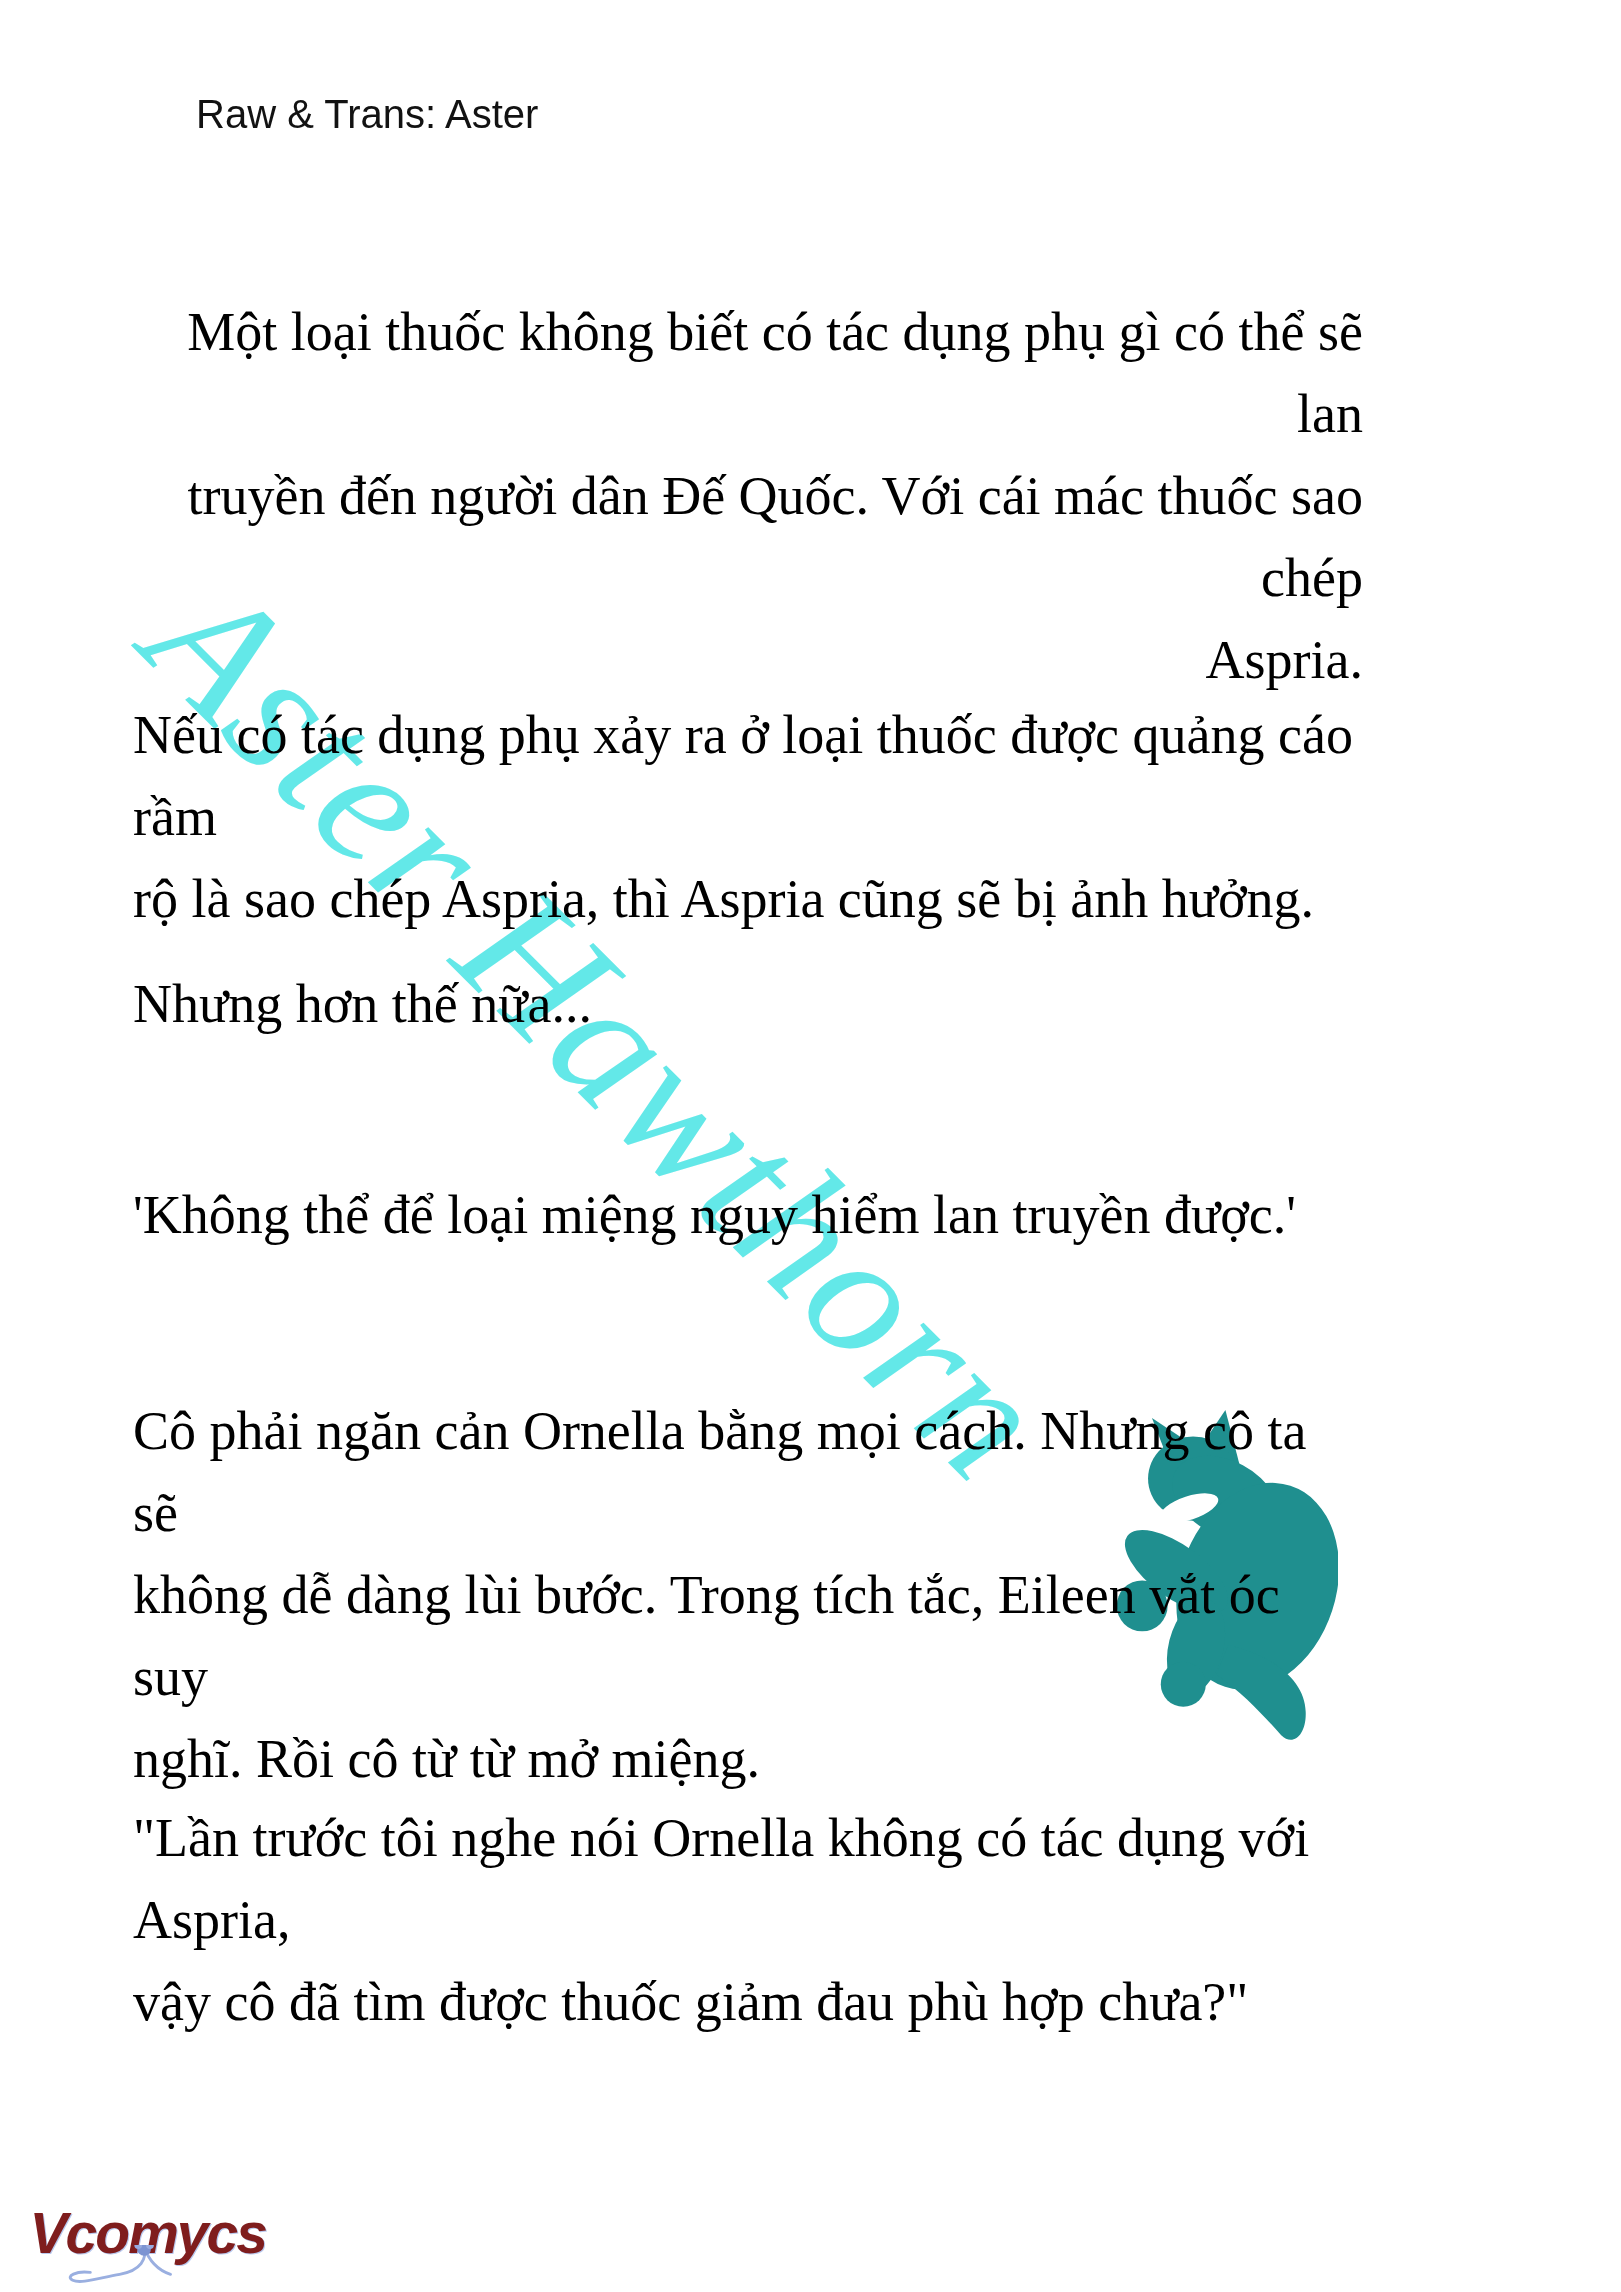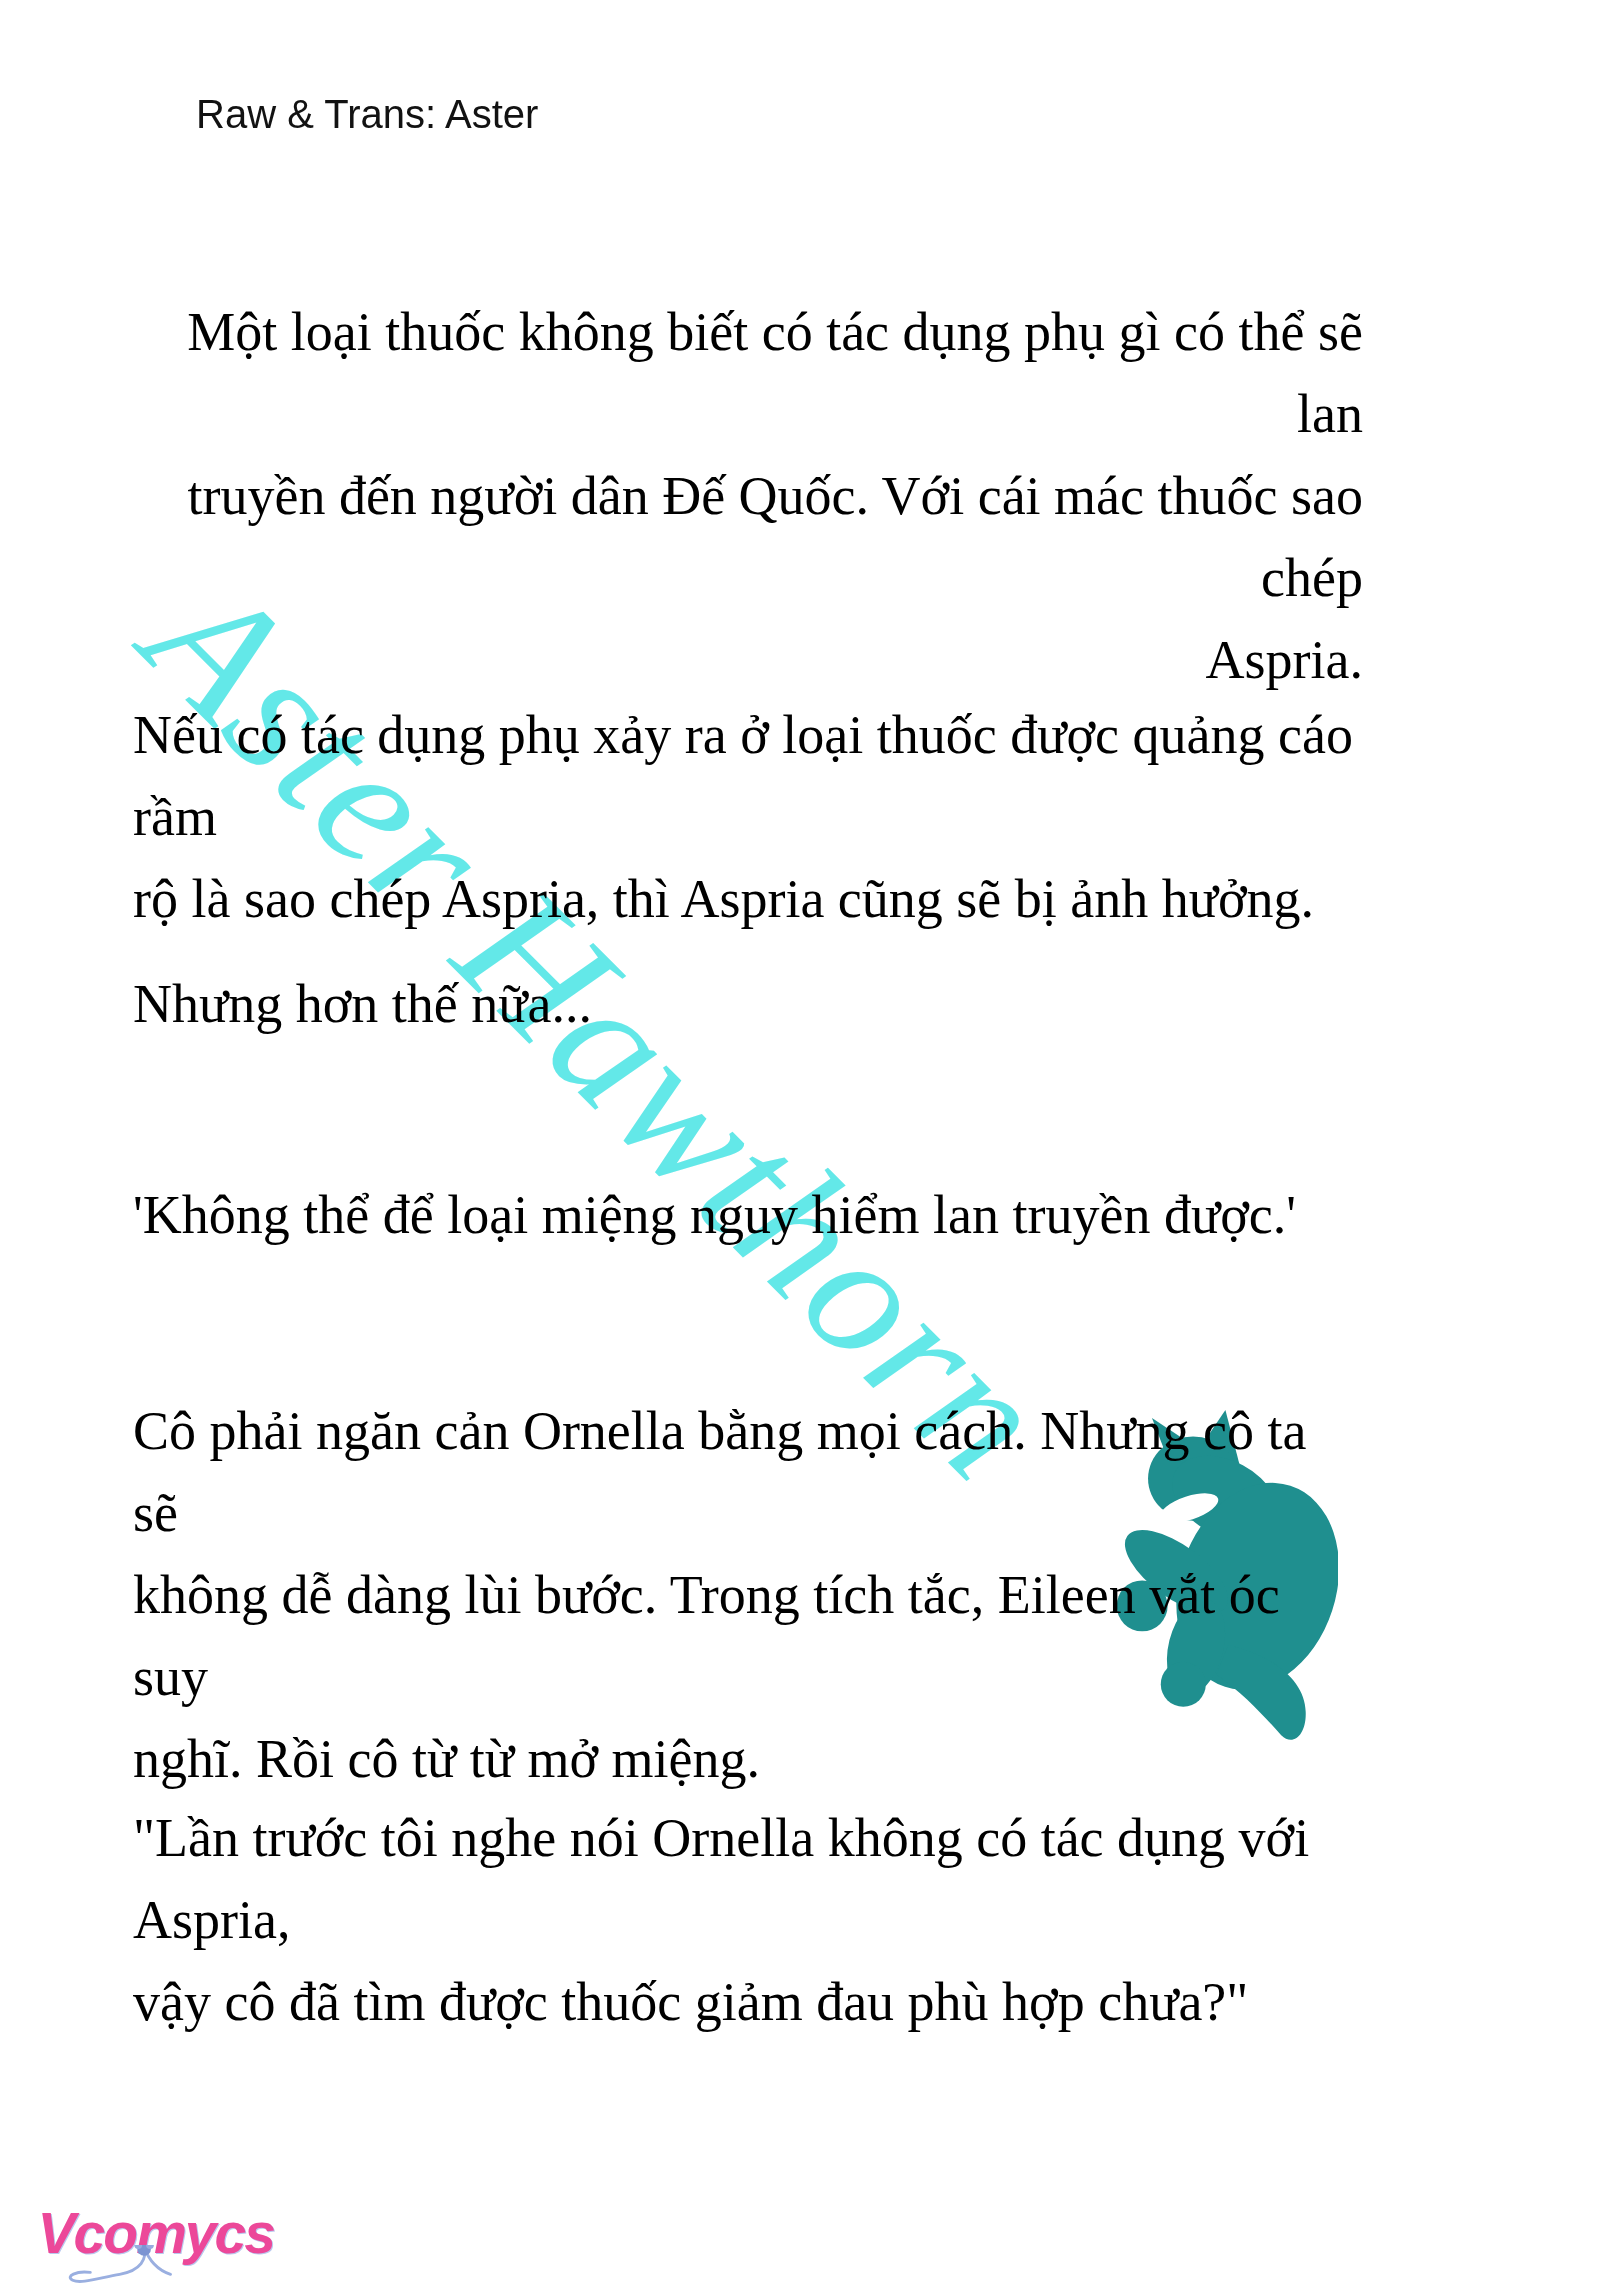--- a/index.html
+++ b/index.html
@@ -55,27 +55,27 @@
     z-index: 1;
   }
   .logo {
     position: absolute;
     left: 21.6px; top: 2194px;
     width: 255px; height: 98px;
     z-index: 2;
   }
   .logo-text {
     position: absolute;
-    left: 16px; top: 5.9px;
+    left: 8px; top: 5.9px;
     font-family: "Liberation Sans", sans-serif;
     font-weight: bold;
     font-style: italic;
     font-size: 57px;
     letter-spacing: -2px;
-    color: #ec4899;
+    color: #7f1d1d;
     text-shadow: 1px 1px 0 #b9c9ee;
     white-space: nowrap;
   }
   .logo-flourish {
     position: absolute;
     left: 29px; top: 51px;
   }
 </style>
 </head>
 <body>

